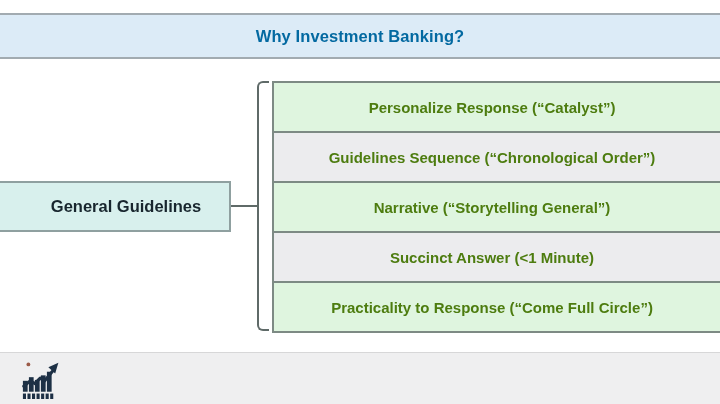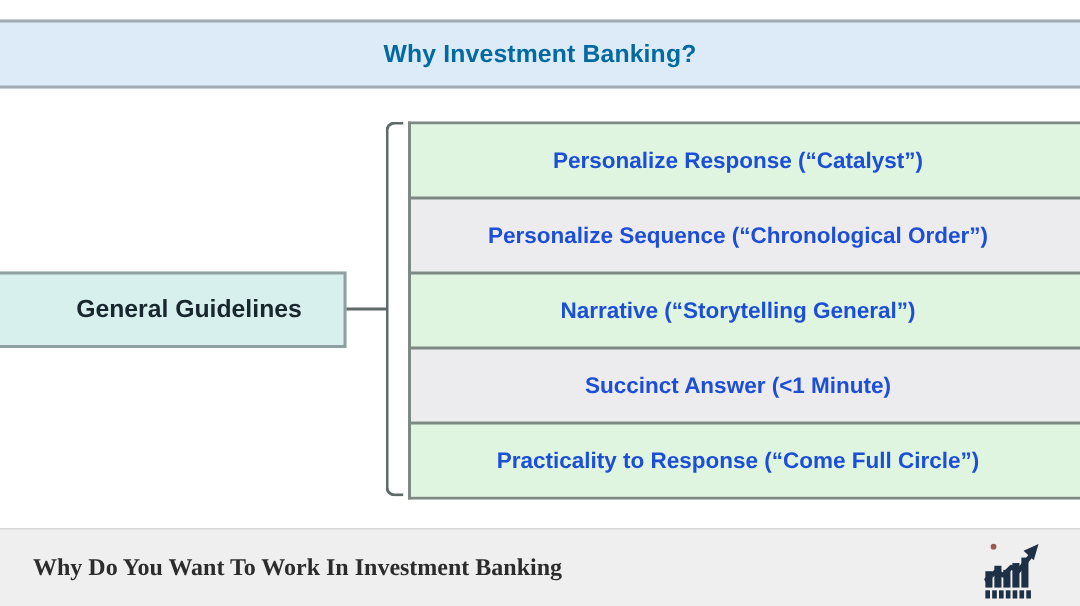--- a/index.html
+++ b/index.html
@@ -74,21 +74,21 @@
     flex: 1;
     display: flex; align-items: center; justify-content: center;
     padding-right: 14px;
   }
   .row + .row { border-top: 2px solid #7d8a84; }
   .row.green { background: #dff5df; }
   .row.gray  { background: #ececee; }
   .row .row-label {
     font-size: 15px;
     font-weight: bold;
-    color: #1d4ed8;
+    color: #4d7c0f;
   }
 
   
   .footer-bar {
     position: absolute;
     left: 0; right: 0;
     top: 352px; bottom: 0;
     background: #efeff0;
     border-top: 1px solid #d7d7d8;
     display: flex; align-items: center;
@@ -120,35 +120,34 @@
 
 <div class="connector-line"></div>
 <div class="bracket"></div>
 
 <div class="rows">
 
 <div class="row green">
     <span class="row-label">Personalize Response (“Catalyst”)</span>
   </div>
     <div class="row gray">
-    <span class="row-label">Personalize Sequence (“Chronological Order”)</span>
+    <span class="row-label">Guidelines Sequence (“Chronological Order”)</span>
   </div>
     <div class="row green">
     <span class="row-label">Narrative (“Storytelling General”)</span>
   </div>
     <div class="row gray">
     <span class="row-label">Succinct Answer (&lt;1 Minute)</span>
   </div>
     <div class="row green">
     <span class="row-label">Practicality to Response (“Come Full Circle”)</span>
   </div>
   </div>
 
 <div class="footer-bar">
-  <span class="footer-title">Why Do You Want To Work In Investment Banking</span>
   <span class="footer-logo">
     <svg viewBox="0 0 44 44" width="40" height="42" aria-hidden="true">
       <circle cx="7" cy="6" r="2.1" fill="#9b5a47"></circle>
       <g fill="#1d3045">
         <rect x="1" y="24" width="5.2" height="12"></rect>
         <rect x="7.6" y="20" width="5.2" height="16"></rect>
         <rect x="14.2" y="23" width="5.2" height="13"></rect>
         <rect x="20.8" y="18" width="5.2" height="18"></rect>
         <rect x="27.4" y="14" width="5.2" height="22"></rect>
         <rect x="1" y="38" width="3.4" height="6"></rect>

